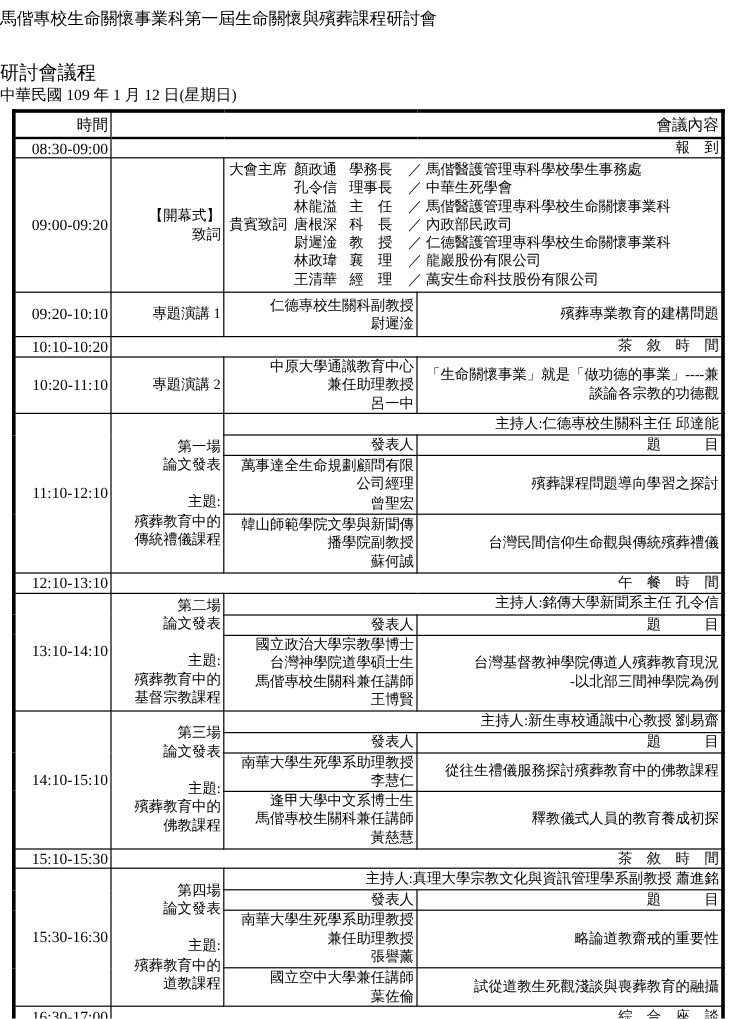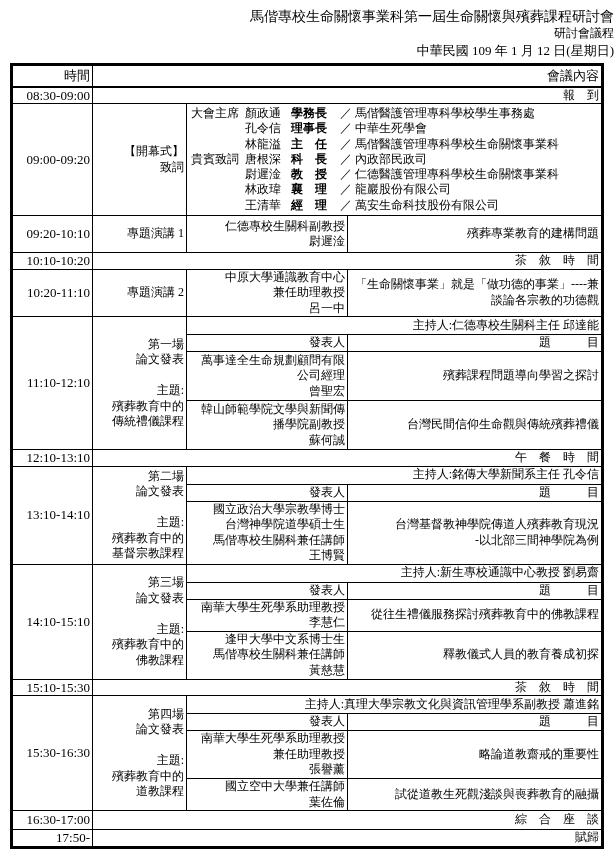--- a/index.html
+++ b/index.html
@@ -3,23 +3,23 @@
 <meta charset="utf-8">
 <style>
   html,body{margin:0;padding:0;background:#fff;}
   .page{
     position:relative;
     width:614px;height:849px;
     background:#fff;color:#000;
     font-family:"Liberation Serif","DejaVu Serif",serif;
     overflow:hidden;
   }
-  .title-block{text-align:right;padding-top:8px;line-height:17px;}
+  .title-block{text-align:left;padding-top:8px;line-height:17px;}
   .doc-title{font-size:14px;}
-  .doc-subtitle{font-size:12px;}
+  .doc-subtitle{font-size:16px;margin-top:28px;}
   .doc-date{font-size:13px;}
   table.agenda{
     margin:4px 0 0 10px;
     width:594px;
     border-collapse:collapse;
     table-layout:fixed;
     border:3px solid #000;
   }
   col.c-time{width:81px;}
   col.c-session{width:94px;}
@@ -34,21 +34,21 @@
     line-height:15.5px;
     overflow:hidden;
   }
   .r-head td{border-bottom-width:2px;font-size:13px;}
   .time-cell{font-family:"Liberation Serif","DejaVu Serif",serif;font-size:13px;letter-spacing:0;}
   .pre{white-space:pre-line;margin-left:24px;}
   .opening-cell{text-align:left;vertical-align:middle;padding:2px 4px;}
   .guest-line{display:flex;align-items:baseline;line-height:15.3px;}
   .g-role{width:54px;flex:0 0 54px;}
   .g-name{width:46px;flex:0 0 46px;}
-  .g-title{width:46px;flex:0 0 46px;font-weight:bold;}
+  .g-title{width:46px;flex:0 0 46px;}
   .g-sep{width:18px;flex:0 0 18px;text-align:center;}
   .g-org{flex:1;}
   
   .r-head{height:22px;}
   .r-checkin{height:16px;}
   .r-opening{height:110px;}
   .r-keynote1{height:37px;}
   .r-break{height:15px;}
   .r-keynote2{height:47px;}
   .r-host{height:18px;}

